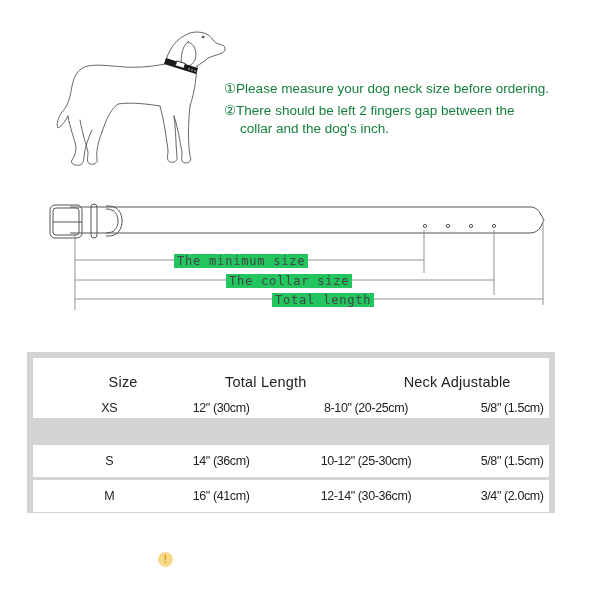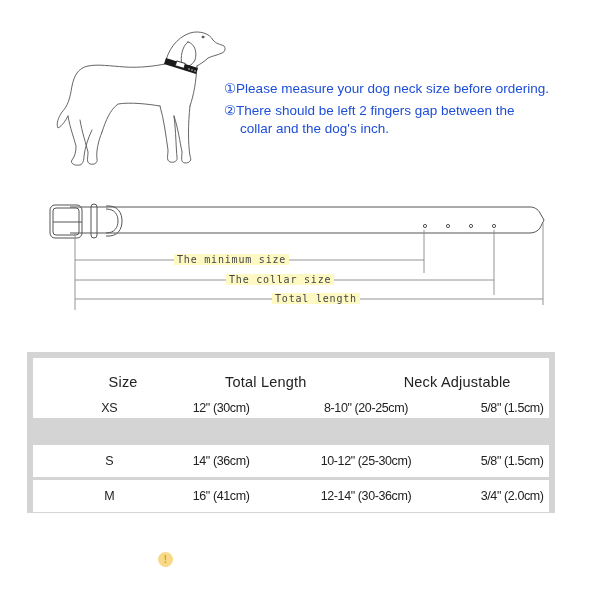--- a/index.html
+++ b/index.html
@@ -1,19 +1,19 @@
 <!DOCTYPE html>
 <html><head>
 <meta charset="utf-8">
 <style>
   html,body{margin:0;padding:0;}
   body{width:600px;height:600px;background:#ffffff;position:relative;overflow:hidden;font-family:"Liberation Sans",sans-serif;color:#333;}
   .abs{position:absolute;}
-  .instr{left:224px;font-size:13.5px;color:#1d4ed8;line-height:17px;white-space:nowrap;}
-  .dim-label{font-family:"DejaVu Sans Mono","Liberation Mono",monospace;font-size:10px;color:#444;letter-spacing:0.8px;background:#fef9c3;padding:0 3px;white-space:nowrap;}
+  .instr{left:224px;font-size:13.5px;color:#15803d;line-height:17px;white-space:nowrap;}
+  .dim-label{font-family:"DejaVu Sans Mono","Liberation Mono",monospace;font-size:12px;color:#444;letter-spacing:0.8px;background:#22c55e;padding:0 3px;white-space:nowrap;}
   .table-frame{left:27px;top:352px;width:528px;height:161px;background:#d4d4d4;}
   .trow{position:absolute;left:6px;width:516px;background:#fff;display:flex;align-items:center;}
   .cell{text-align:center;color:#222;padding-left:47px;}
   .c1{width:92px;}
   .c2{width:112px;}
   .c3{width:196px;}
   .c4{width:116px;}
   .hdr .cell{font-size:14.5px;letter-spacing:0.2px;}
   .body-row .cell{font-size:12.5px;letter-spacing:-0.4px;}
   .note{left:158px;top:552px;display:flex;align-items:center;font-size:11.5px;color:#333;}

